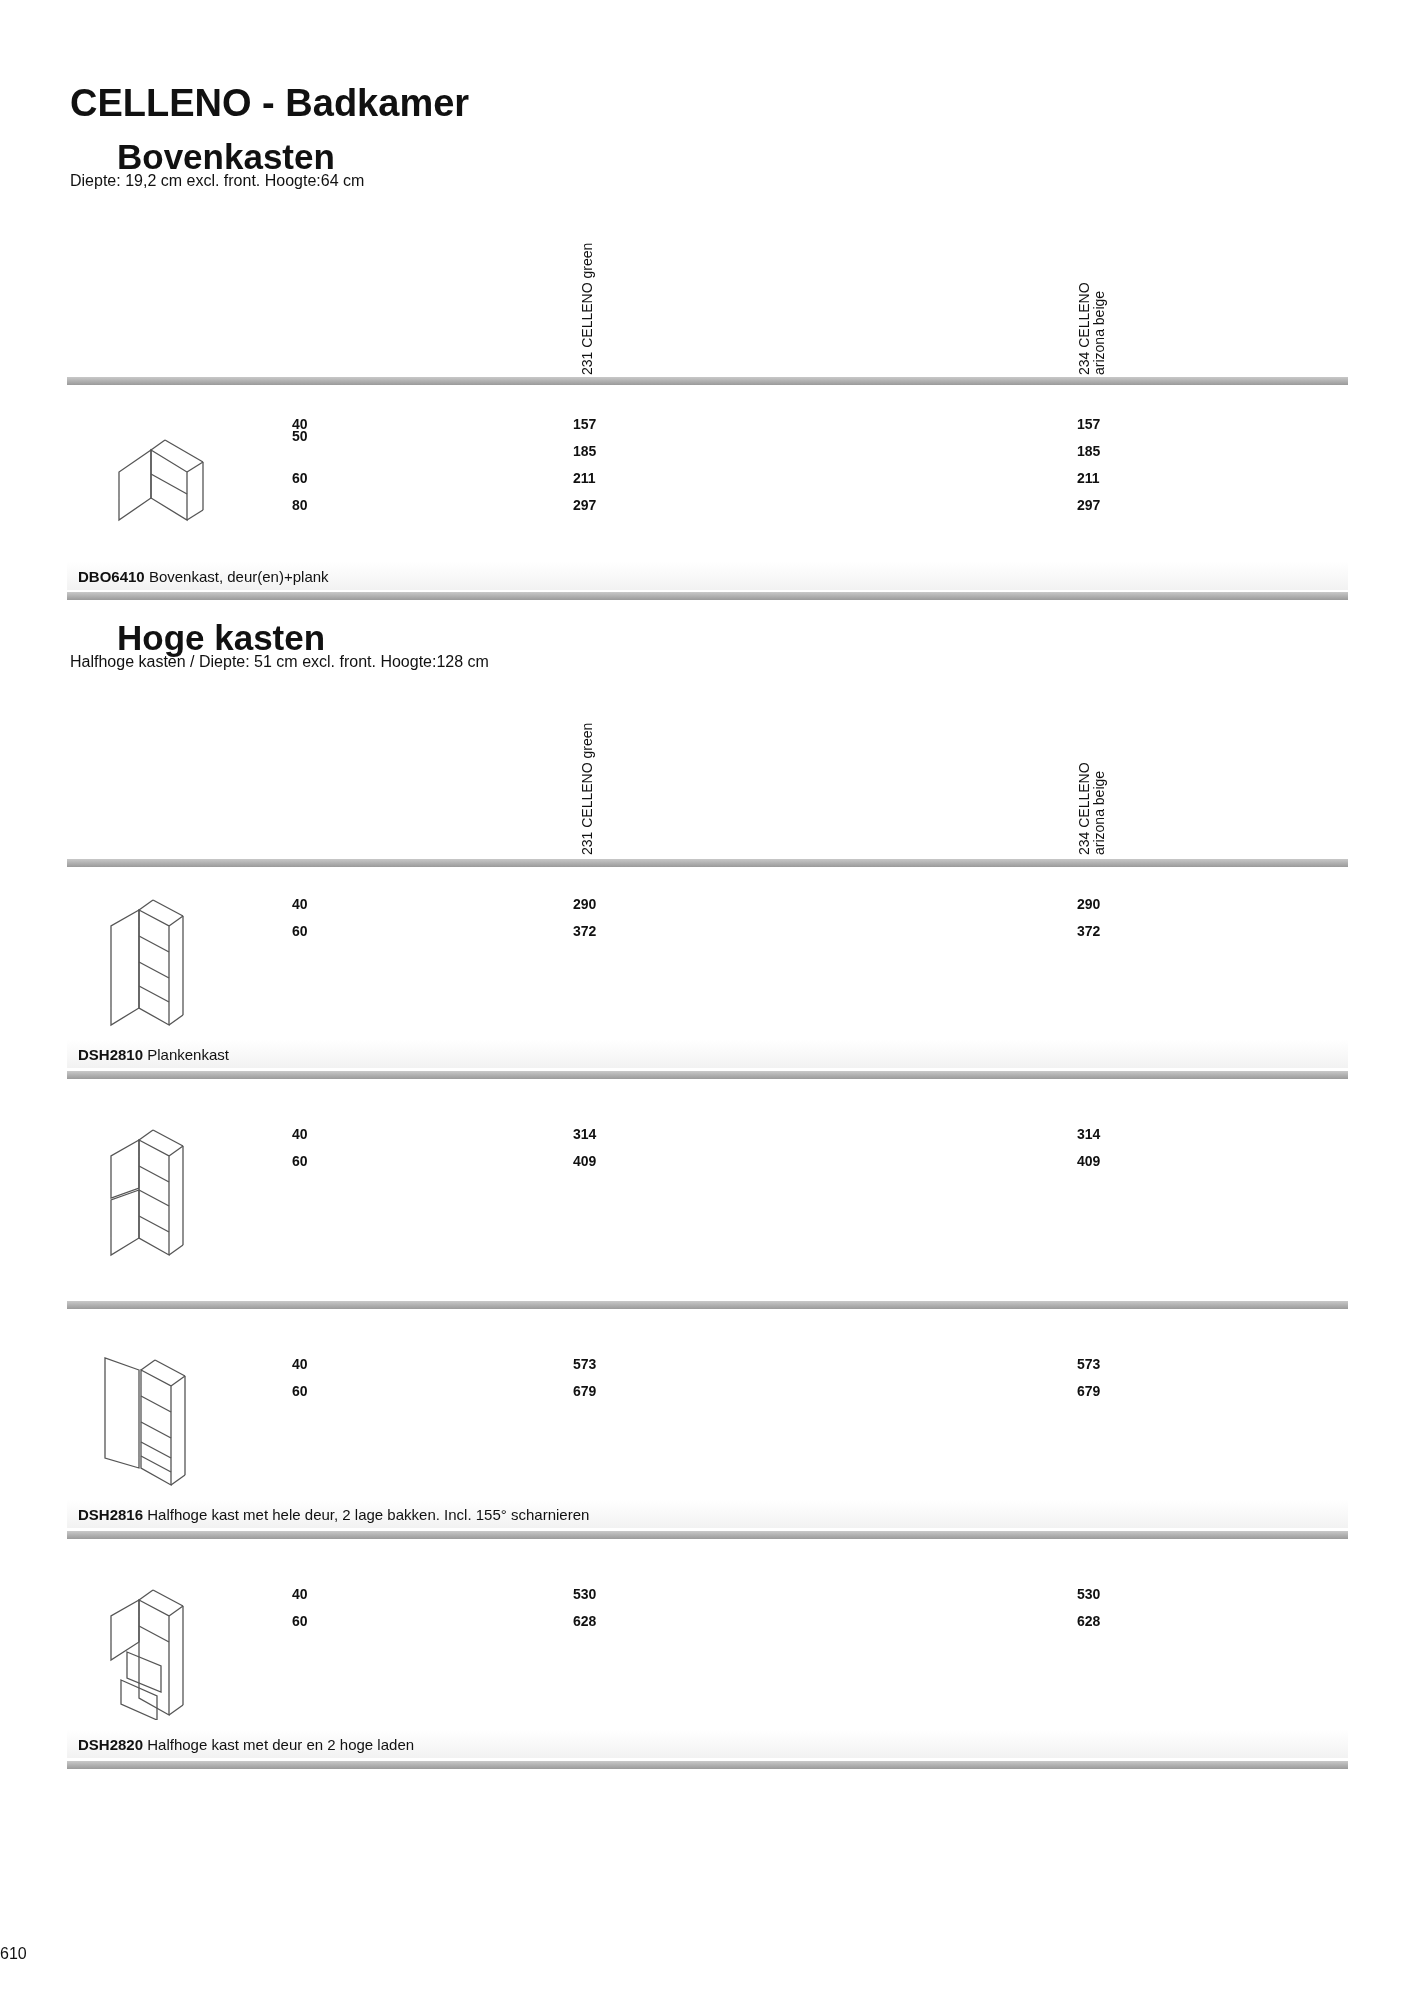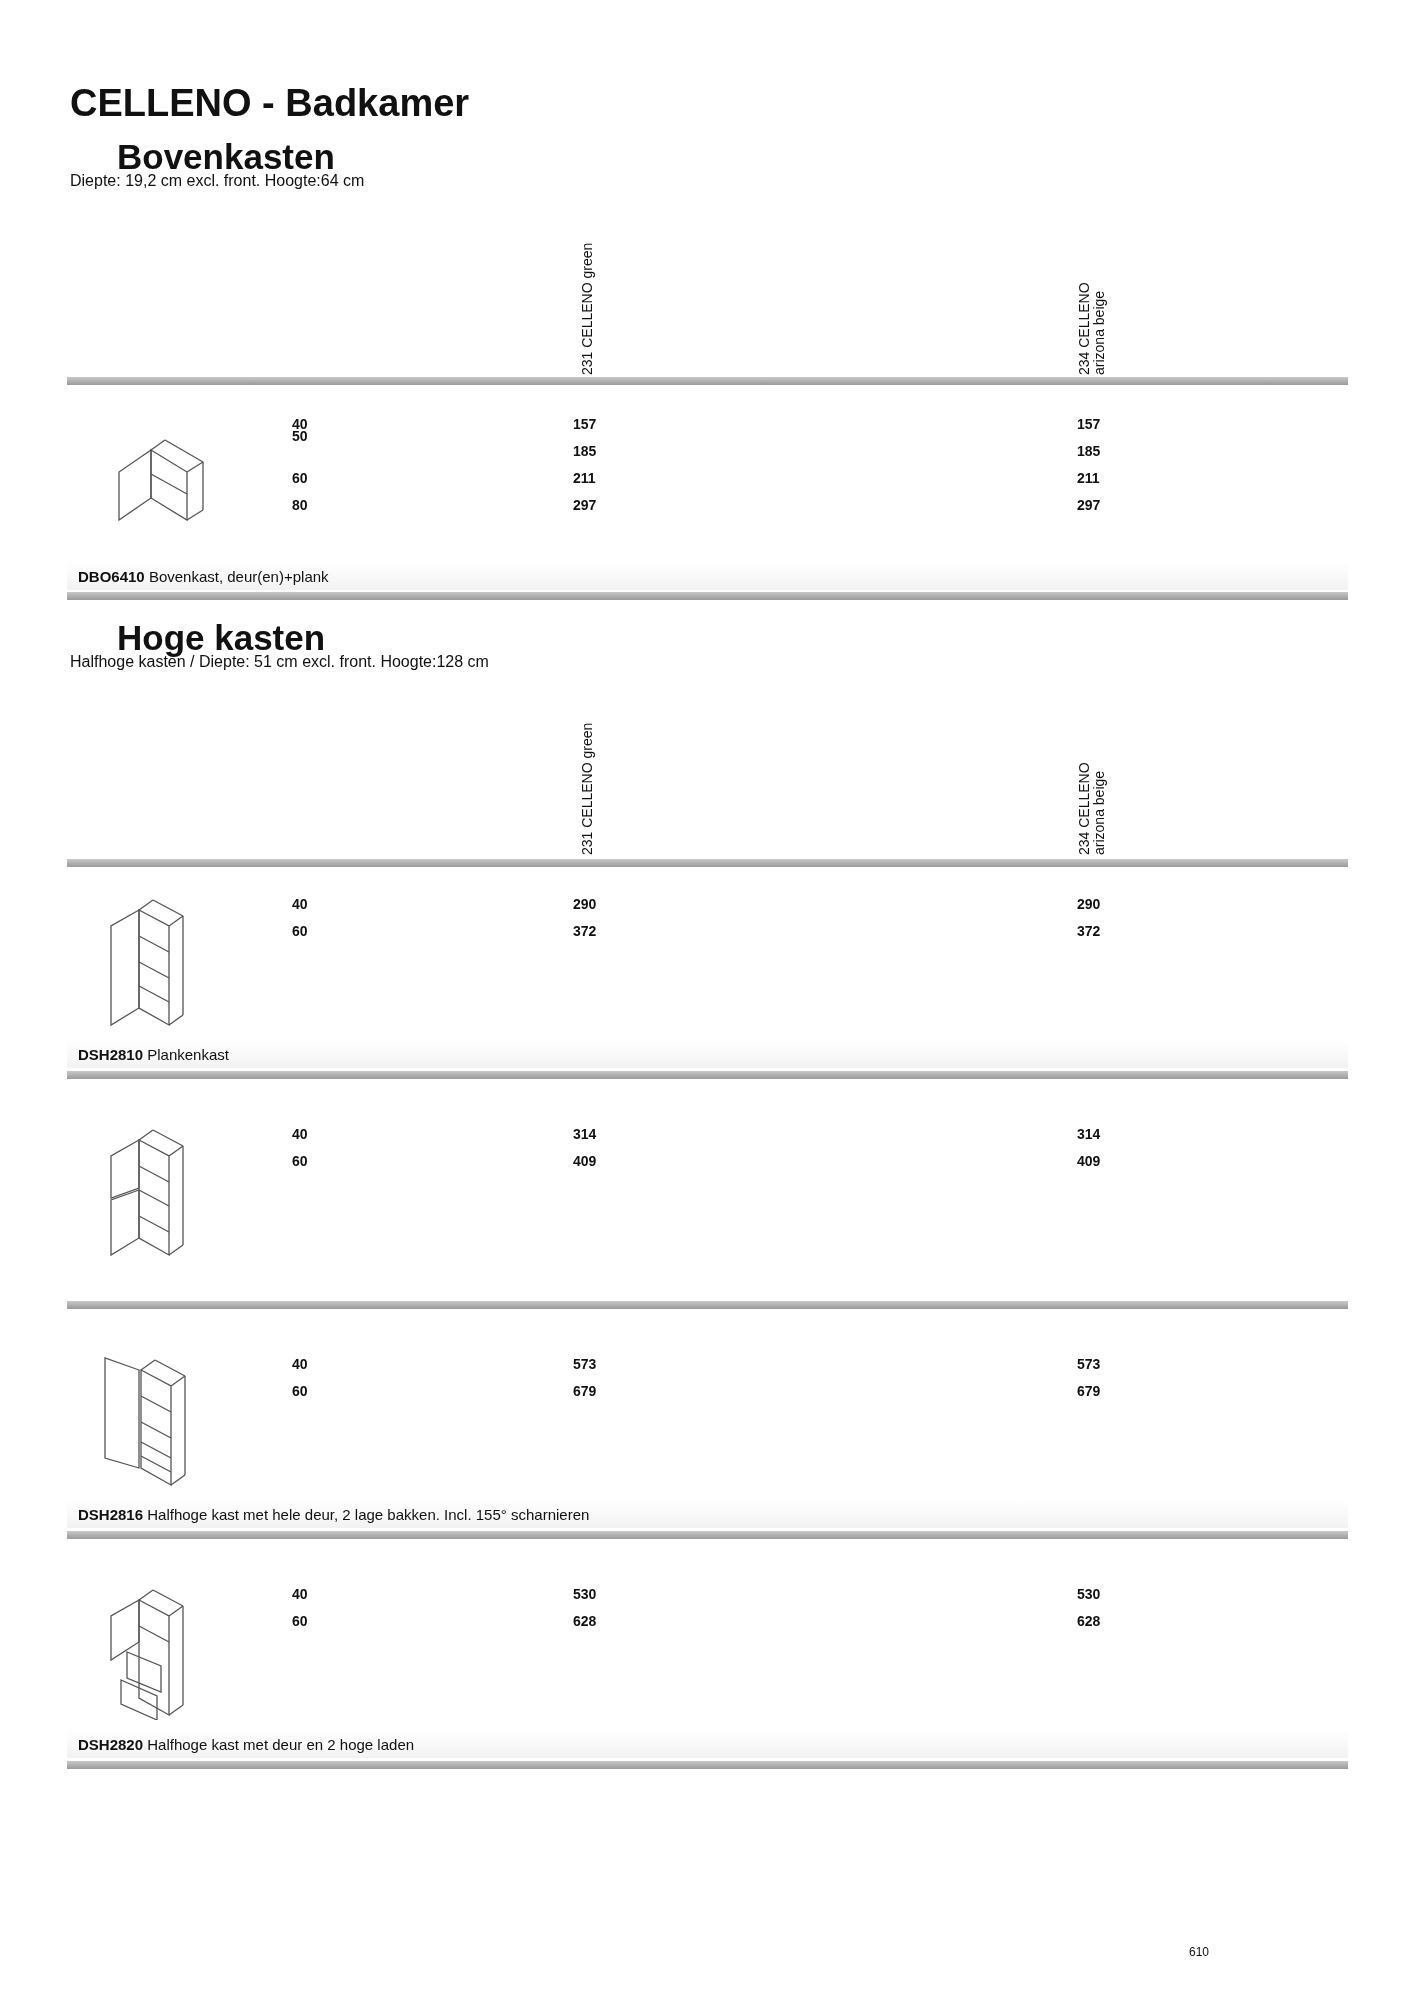--- a/index.html
+++ b/index.html
@@ -9,21 +9,21 @@
   .sub { position:absolute; left:70px; font-size:16px; }
   .colhead { position:absolute; width:40px; height:170px; }
   .colhead .inner { position:absolute; left:0; bottom:0; transform-origin:left bottom; transform:rotate(-90deg) translate(0,100%); white-space:nowrap; font-size:14px; line-height:15px; }
   .hbar { position:absolute; left:67px; width:1281px; height:8px; background:linear-gradient(#c8c8c8,#9a9a9a); }
   .row { position:absolute; left:67px; width:1281px; }
   .num { position:absolute; font-size:14px;font-weight:bold; }
   .label { position:absolute; left:0; width:1281px; height:28px; background:linear-gradient(#fff,#f2f2f2); }
   .label span { position:absolute; left:11px; top:6px; font-size:15px; }
   .label b { font-weight:bold; }
   .icon { position:absolute; }
-  .pagenum { position:absolute; left:0; width:1209px; top:1945px; text-align:right; font-size:12px; }
+  .pagenum { position:absolute; left:0; width:1209px; top:1945px; text-align:left; font-size:16px; }
 </style>
 </head>
 <body>
 
 <div class="page">
   <div class="title">CELLENO - Badkamer</div>
 
   <div class="h2" style="top:137px">Bovenkasten</div>
   <div class="sub" style="top:172px">Diepte: 19,2 cm excl. front. Hoogte:64 cm</div>
 

